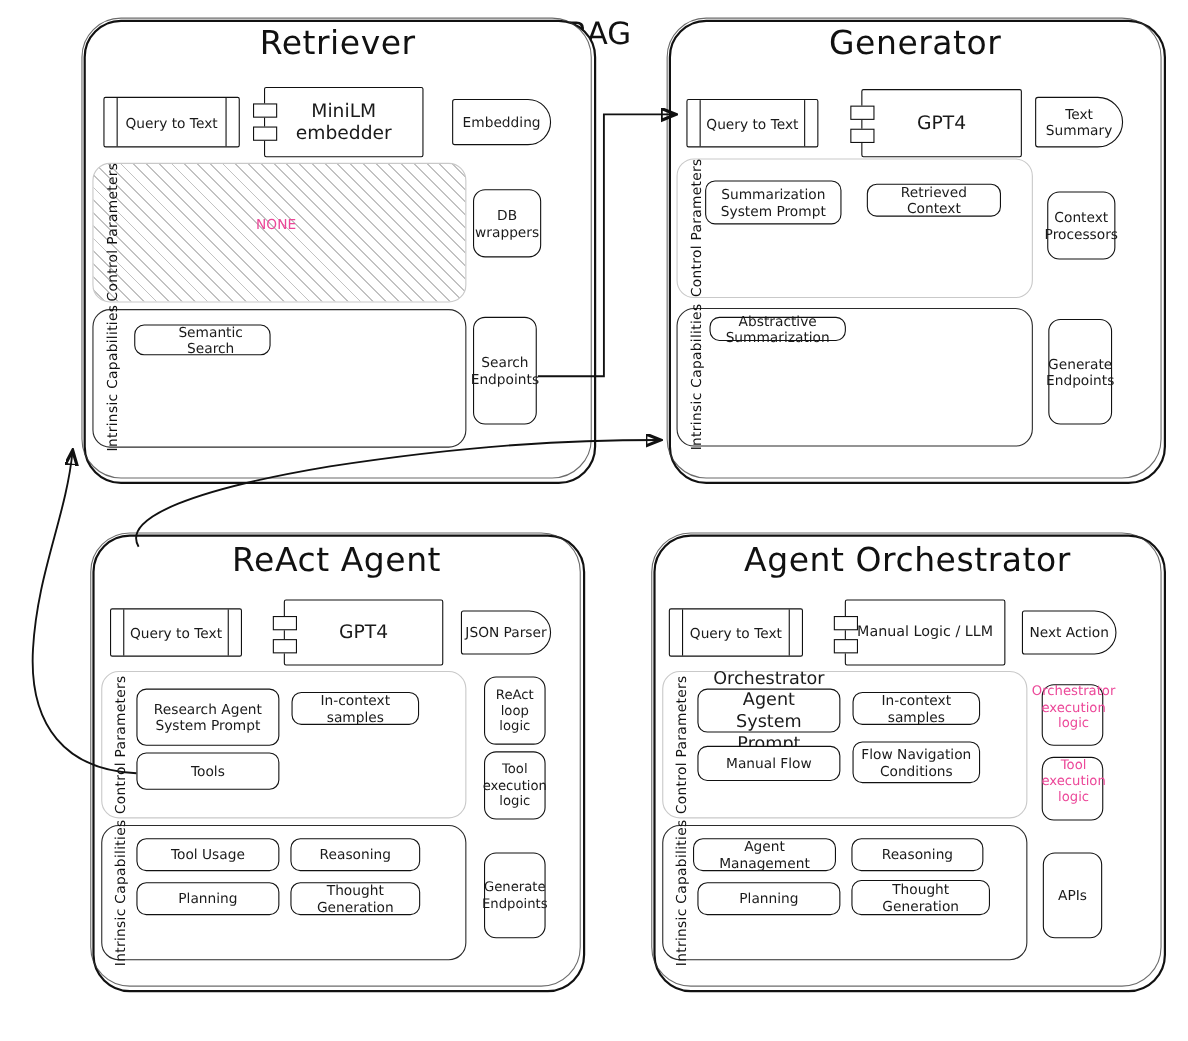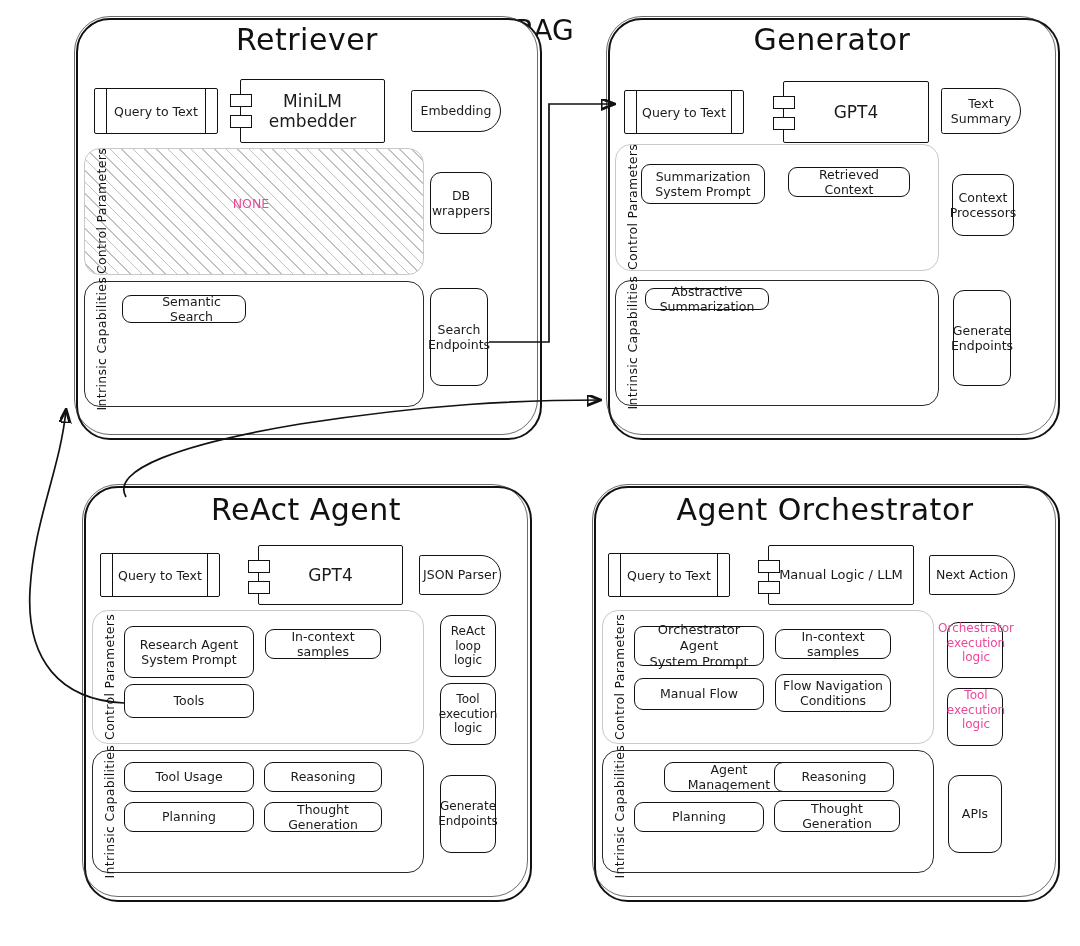--- a/index.html
+++ b/index.html
@@ -249,21 +249,21 @@
   </div>
   <div class="dshape" style="left:929px;top:555px;width:86px;height:40px;">
     <span>Next Action</span>
   </div>
 
   <div class="section ctrl" style="left:602px;top:610px;width:330px;height:132px;">
     <div class="vlabel">
       <span>Control Parameters</span>
     </div>
   </div>
-  <div class="item" style="left:634px;top:626px;width:130px;height:40px;white-space:pre-line;font-size:13px;">
+  <div class="item" style="left:634px;top:626px;width:130px;height:40px;white-space:pre-line;font-size:16px;">
     <span>Orchestrator Agent
 System Prompt</span>
   </div>
   <div class="item" style="left:775px;top:629px;width:116px;height:30px;">
     <span>In-context samples</span>
   </div>
   <div class="item" style="left:634px;top:678px;width:130px;height:32px;">
     <span>Manual Flow</span>
   </div>
   <div class="item" style="left:775px;top:674px;width:116px;height:38px;white-space:pre-line;">
@@ -277,21 +277,21 @@
   <div class="item tall" style="left:947px;top:688px;width:56px;height:58px;background:transparent;"></div>
   <div class="label-free" style="left:930px;top:688px;width:92px;white-space:pre-line;font-size:12px;">Tool
 execution
 logic</div>
 
   <div class="section intr" style="left:602px;top:750px;width:330px;height:121px;">
     <div class="vlabel">
       <span>Intrinsic Capabilities</span>
     </div>
   </div>
-  <div class="item" style="left:664px;top:762px;width:130px;height:30px;">
+  <div class="item" style="left:630px;top:762px;width:130px;height:30px;">
     <span>Agent Management</span>
   </div>
   <div class="item" style="left:774px;top:762px;width:120px;height:30px;">
     <span>Reasoning</span>
   </div>
   <div class="item" style="left:634px;top:802px;width:130px;height:30px;">
     <span>Planning</span>
   </div>
   <div class="item" style="left:774px;top:800px;width:126px;height:32px;">
     <span>Thought Generation</span>

